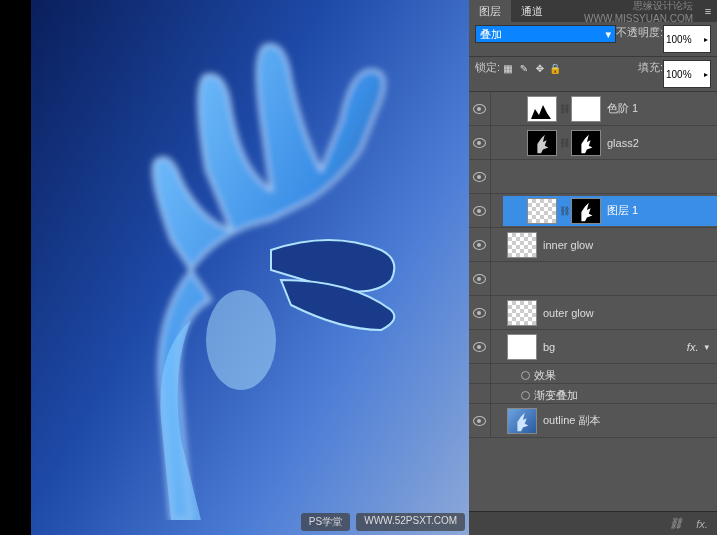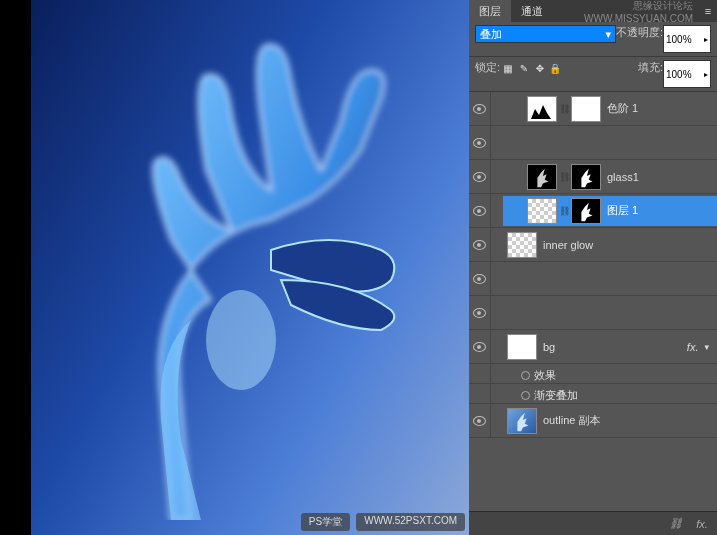--- a/index.html
+++ b/index.html
@@ -130,41 +130,41 @@
         <div class="link-icon">⛓</div>
         <div class="thumb white"></div>
         <span class="layer-name">色阶 1</span>
       </div>
     </div>
 
     <div class="layer-row">
       <div class="vis">
           <div class="eye"></div>
         </div>
-    </div>
-
-    <div class="layer-row">
-      <div class="vis">
-          <div class="eye"></div>
-        </div>
       <div class="body">
         <div class="indent"></div>
         <div class="thumb black">
             <svg viewBox="0 0 30 26">
               <path d="M10 24 L10 14 L14 8 L18 4 L16 12 L20 10 L18 16 L22 18 L16 20 L14 24 Z" fill="#ccc"></path>
             </svg>
           </div>
         <div class="link-icon">⛓</div>
         <div class="thumb black">
             <svg viewBox="0 0 30 26">
               <path d="M10 24 L10 14 L14 8 L18 4 L16 12 L20 10 L18 16 L22 18 L16 20 L14 24 Z" fill="#fff"></path>
             </svg>
           </div>
-        <span class="layer-name">glass1</span>
-      </div>
+        <span class="layer-name">glass2</span>
+      </div>
+    </div>
+
+    <div class="layer-row">
+      <div class="vis">
+          <div class="eye"></div>
+        </div>
     </div>
 
     <div class="layer-row selected">
       <div class="vis">
           <div class="eye"></div>
         </div>
       <div class="body">
         <div class="indent"></div>
         <div class="thumb check"></div>
         <div class="link-icon">⛓</div>
@@ -190,20 +190,24 @@
     <div class="layer-row">
       <div class="vis">
           <div class="eye"></div>
         </div>
     </div>
 
     <div class="layer-row">
       <div class="vis">
           <div class="eye"></div>
         </div>
+      <div class="body">
+        <div class="thumb check"></div>
+        <span class="layer-name">outer glow</span>
+      </div>
     </div>
 
     <div class="layer-row">
       <div class="vis">
           <div class="eye"></div>
         </div>
       <div class="body">
         <div class="thumb white"></div>
         <span class="layer-name">bg</span>
         <span class="fx-label">fx.</span>

